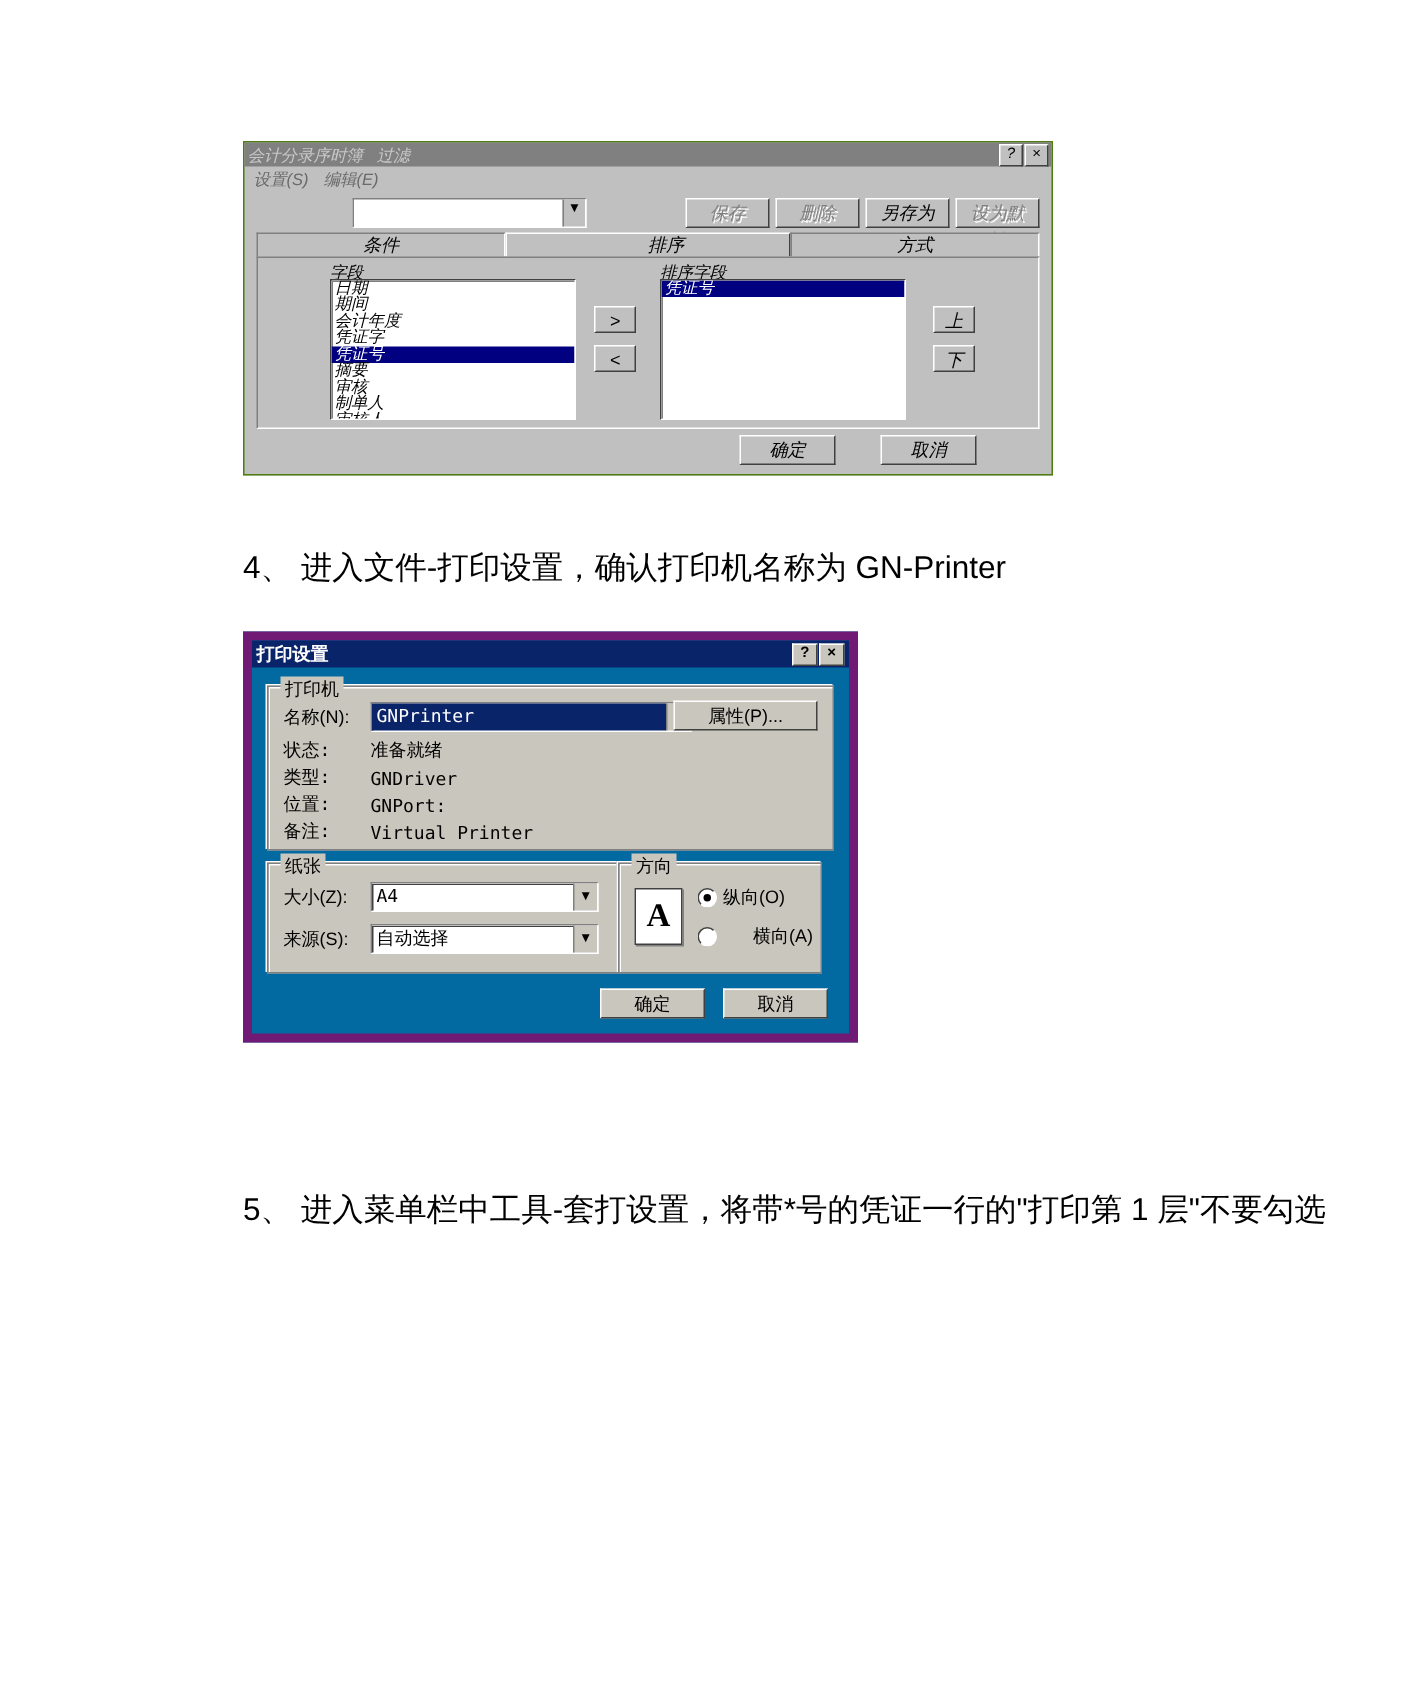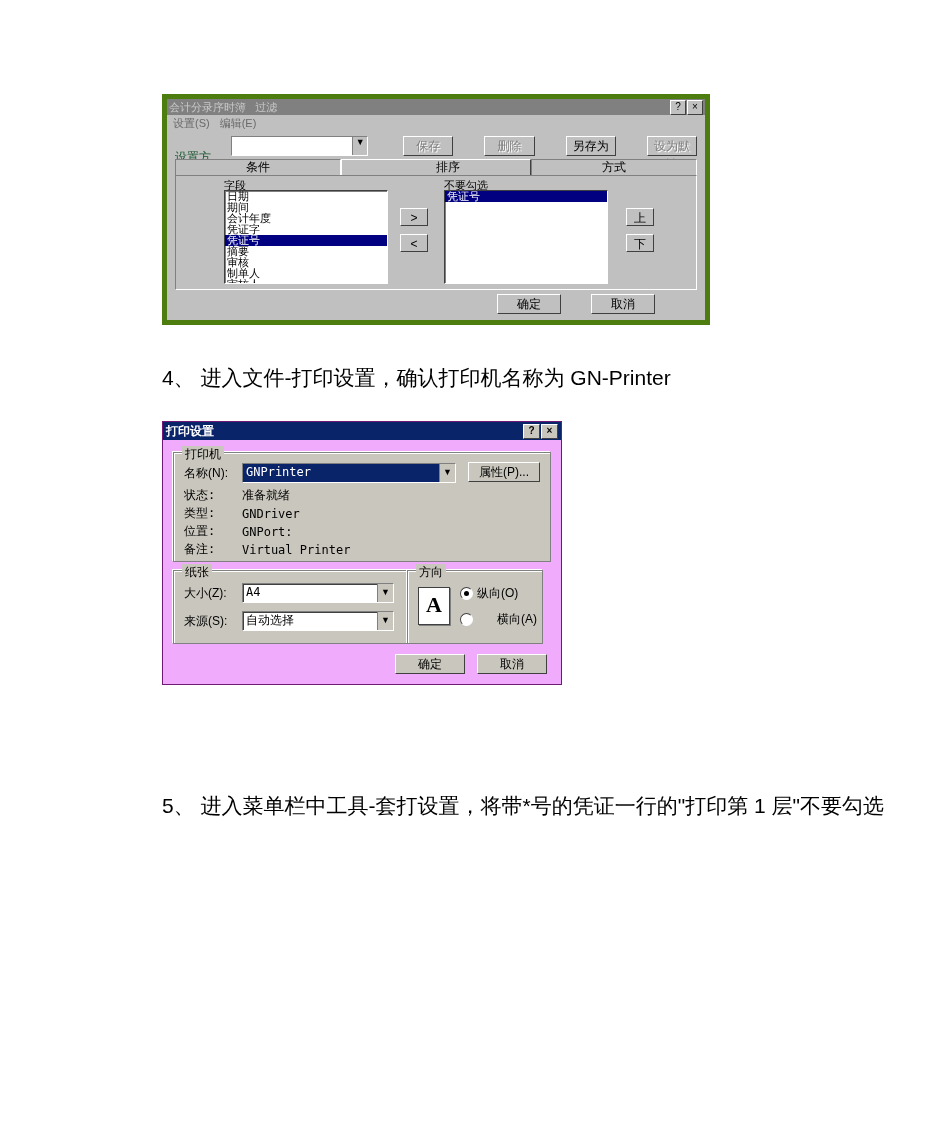--- a/index.html
+++ b/index.html
@@ -18,22 +18,23 @@
     padding-top: 94px;
   }
 
   
   .dlg1 {
     position: absolute;
     left: 162px;
     top: 94px;
     width: 538px;
     height: 221px;
-    border: 5px solid #4d7c0f;
-    background: #c0c0c0;
+    border: 1px solid #4d7c0f;
+    background: #c0c0c0;
+    font-style: italic;
   }
   .dlg1-titlebar {
     height: 16px;
     background: #808080;
     color: #c8c8c8;
     display: flex;
     align-items: center;
     padding: 0 2px;
     font-size: 11px;
   }
@@ -89,21 +90,21 @@
     border: 1px solid #fff;
     border-right-color: #404040;
     border-bottom-color: #404040;
     font-size: 12px;
     text-align: center;
     line-height: 18px;
     padding: 0 4px;
     box-sizing: border-box;
   }
   .btn.dim { color: #808080; text-shadow: 1px 1px 0 #fff; }
-  .scheme-row .btn { width: 56px; margin-left: 27px; }
+  .scheme-row .btn { width: 56px; }
   .scheme-row .gap { flex:1; }
 
   .tabs {
     position: absolute;
     left: 8px; top: 60px; right: 8px;
     height: 16px;
     display: flex;
   }
   .tab {
     flex: 1;
@@ -183,22 +184,22 @@
   .step4 { left: 162px; top: 364px; }
   .step5 { left: 162px; top: 792px; }
 
   
   .dlg2 {
     position: absolute;
     left: 162px;
     top: 421px;
     width: 398px;
     height: 262px;
-    background: #f0abfc;
-    border: 1px solid #701a75;
+    background: #0369a1;
+    border: 6px solid #701a75;
   }
   .dlg2-titlebar {
     height: 18px;
     background: linear-gradient(to right, #0a246a, #0a246a);
     color: #fff;
     display: flex;
     align-items: center;
     padding: 0 3px;
     font-size: 12px;
     font-weight: bold;
@@ -352,21 +353,21 @@
     </div>
 
     <div class="tabs">
       <div class="tab">条件</div>
       <div class="tab active">排序</div>
       <div class="tab">方式</div>
     </div>
 
     <div class="tab-pane">
       <div class="col-label" style="left:48px; top:2px;">字段</div>
-      <div class="col-label" style="left:268px; top:2px;">不要勾选</div>
+      <div class="col-label" style="left:268px; top:2px;">排序字段</div>
 
       <div class="listbox" id="fields-list" style="left:48px; top:14px; width:162px; height:92px;">
           <div class="item">日期</div>
           <div class="item">期间</div>
           <div class="item">会计年度</div>
           <div class="item">凭证字</div>
           <div class="item sel">凭证号</div>
           <div class="item">摘要</div>
           <div class="item">审核</div>
           <div class="item">制单人</div>
@@ -402,21 +403,21 @@
     <div class="fieldset" style="left:10px; top:30px; width:376px; height:108px;">
       <div class="fs-legend">打印机</div>
 
       <div class="row" style="left:10px; top:10px;">
         <span class="lbl2"><span>名称(N):</span></span>
         <div class="combo2 sel" style="width:212px;">
           <span class="ctxt mono">GNPrinter</span>
           <span class="cbtn">▼</span>
         </div>
       </div>
-      <div class="btn2" style="position:absolute; right:10px; top:9px; width:72px;">属性(P)...</div>
+      <div class="btn2" style="position:absolute; right:10px; top:9px; width:96px;">属性(P)...</div>
 
       <div class="row mono" style="left:10px; top:34px;">
         <span class="lbl2">状态:</span>
         <span>准备就绪</span>
       </div>
       <div class="row mono" style="left:10px; top:52px;">
         <span class="lbl2">类型:</span>
         <span>GNDriver</span>
       </div>
       <div class="row mono" style="left:10px; top:70px;">

